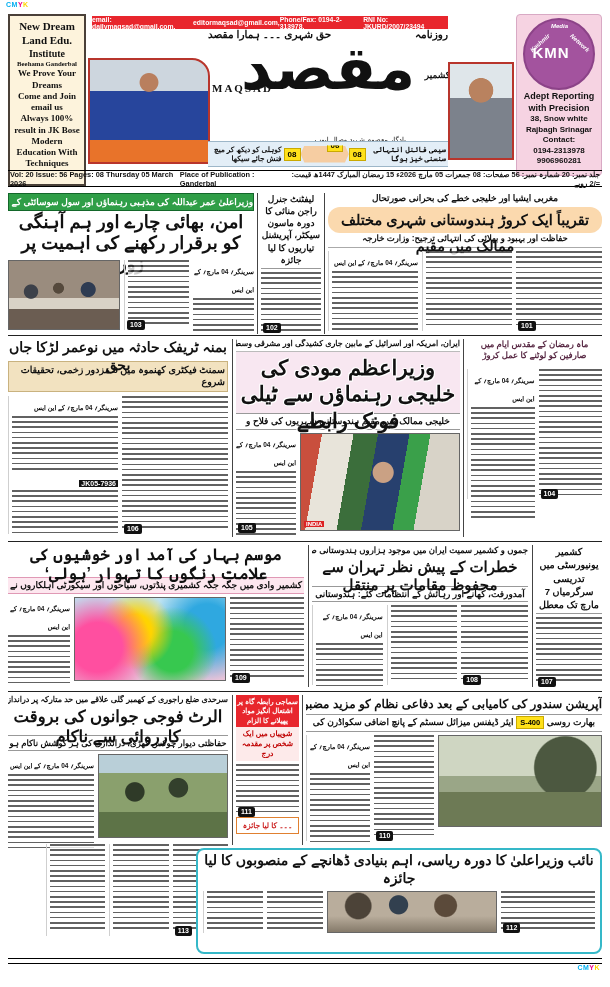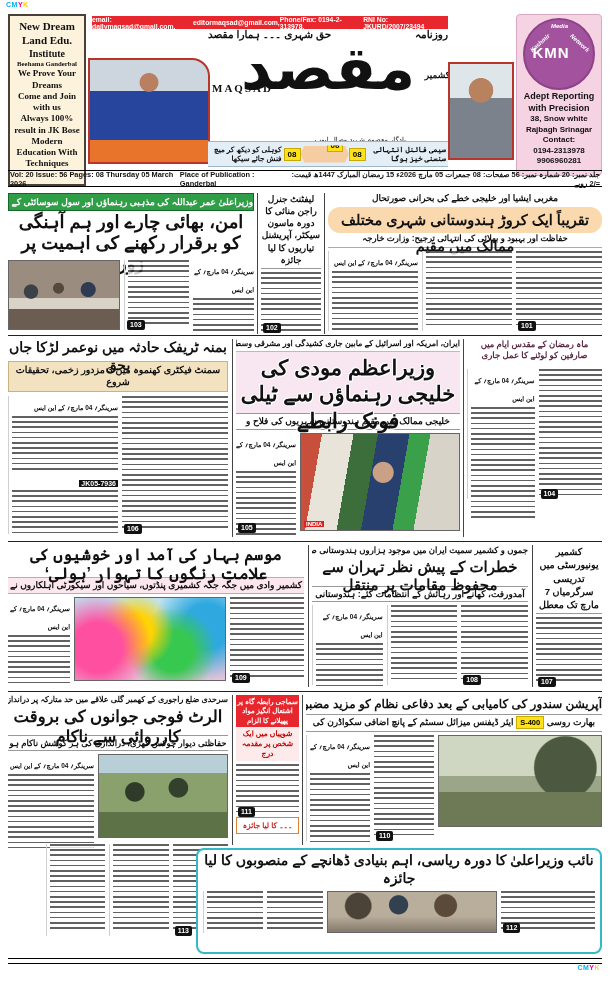--- a/index.html
+++ b/index.html
@@ -117,21 +117,21 @@
   <div class="abs cmyk" style="left:6px;top:1px;"><b>CM</b><b>Y</b><b>K</b><b></b></div>
 
   <div class="abs adbox">
     <div>New Dream</div>
     <div>Land Edu.</div>
     <div>Institute</div>
     <div>Beehama Ganderbal</div>
     <div>We Prove Your</div>
     <div>Dreams</div>
     <div>Come and Join</div>
-    <div>with us</div>
+    <div>email us</div>
     <div>Always 100%</div>
     <div>result in JK Bose</div>
     <div>Modern</div>
     <div>Education With</div>
     <div>Techniques</div>
   </div>
 
   <div class="abs contact">
     <span>email: dailymaqsad@gmail.com,</span>
     <span>editormaqsad@gmail.com,</span>
@@ -232,21 +232,21 @@
         </div>
       <div class="c"><span class="datechip">سرینگر؍ 04 مارچ؍ کے این ایس</span>
         <div class="sim" style="height:66px;margin-top:2px;"></div></div>
     </div>
   </div>
 
   <div class="hrule" style="left:8px;top:335px;width:594px;"></div>
 
   <div class="story rtl" style="left:8px;top:339px;width:220px;height:198px;">
     <div class="hd" style="font-size:14px;line-height:1.25;height:22px;">بمنہ ٹریفک حادثہ میں نوعمر لڑکا جاں بحق</div>
-    <div class="subbar" style="background:#f2e2c0;border:1px solid #c9b27f;font-size:9.5px;line-height:1.3;padding:2px;">سمنٹ فیکٹری کھنموہ میں 3 مزدور زخمی، تحقیقات شروع</div>
+    <div class="subbar" style="background:#f2e2c0;border:1px solid #c9b27f;font-size:9.5px;line-height:1.3;padding:2px;text-align:right;">سمنٹ فیکٹری کھنموہ میں 3 مزدور زخمی، تحقیقات شروع</div>
     <div class="cols" style="height:138px;margin-top:4px;position:relative;">
       <div class="c">
           <div class="sim" style="height:134px;"></div>
         <span class="endchip">106</span>
         </div>
       <div class="c"><span class="datechip">سرینگر؍ 04 مارچ؍ کے این ایس</span>
         <div class="sim" style="height:56px;margin-top:2px;"></div>
         <span style="display:inline-block;background:#111;color:#fff;font-size:7px;font-weight:bold;padding:0 2px;margin:2px 0;direction:ltr;">JK05-7936</span>
         <div class="sim" style="height:56px;"></div></div>
     </div>
@@ -266,21 +266,21 @@
       </div>
       <div class="photo ph-modi" style="flex:1;height:98px;">
         <span style="position:absolute;left:3px;bottom:3px;background:#d22;color:#fff;font-size:6px;font-weight:bold;padding:0 2px;direction:ltr;">INDIA</span>
       </div>
     </div>
   </div>
 
   <div class="vr" style="left:463px;top:339px;height:198px;"></div>
 
   <div class="story rtl" style="left:467px;top:339px;width:135px;height:198px;">
-    <div class="subbar" style="font-size:8.5px;line-height:1.3;height:26px;color:#5a2b46;">ماہ رمضان کے مقدس ایام میں صارفین کو لوٹنے کا عمل جاری</div>
+    <div class="subbar" style="font-size:8.5px;line-height:1.3;height:26px;color:#5a2b46;">ماہ رمضان کے مقدس ایام میں صارفین کو لوٹنے کا عمل کروڑ</div>
     <div class="cols" style="height:130px;margin-top:4px;position:relative;">
       <div class="c">
           <div class="sim" style="height:126px;"></div>
         <span class="endchip">104</span>
         </div>
       <div class="c"><span class="datechip">سرینگر؍ 04 مارچ؍ کے این ایس</span>
         <div class="sim" style="height:114px;margin-top:2px;"></div></div>
     </div>
   </div>
 

